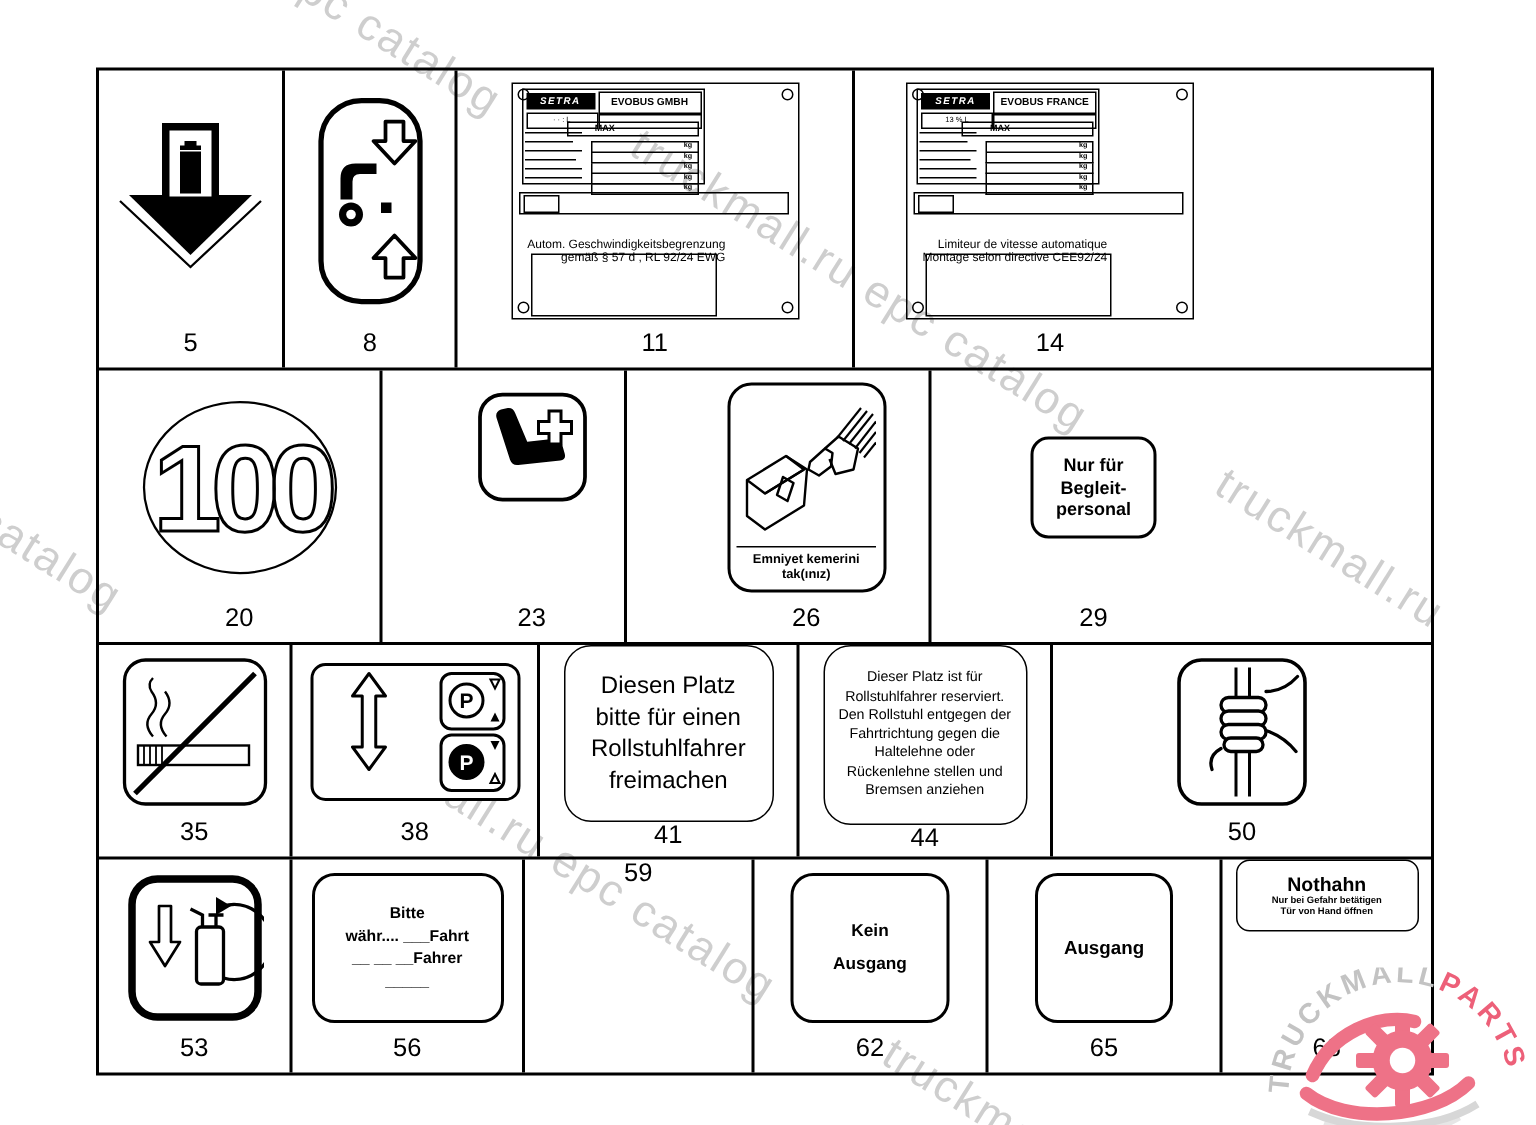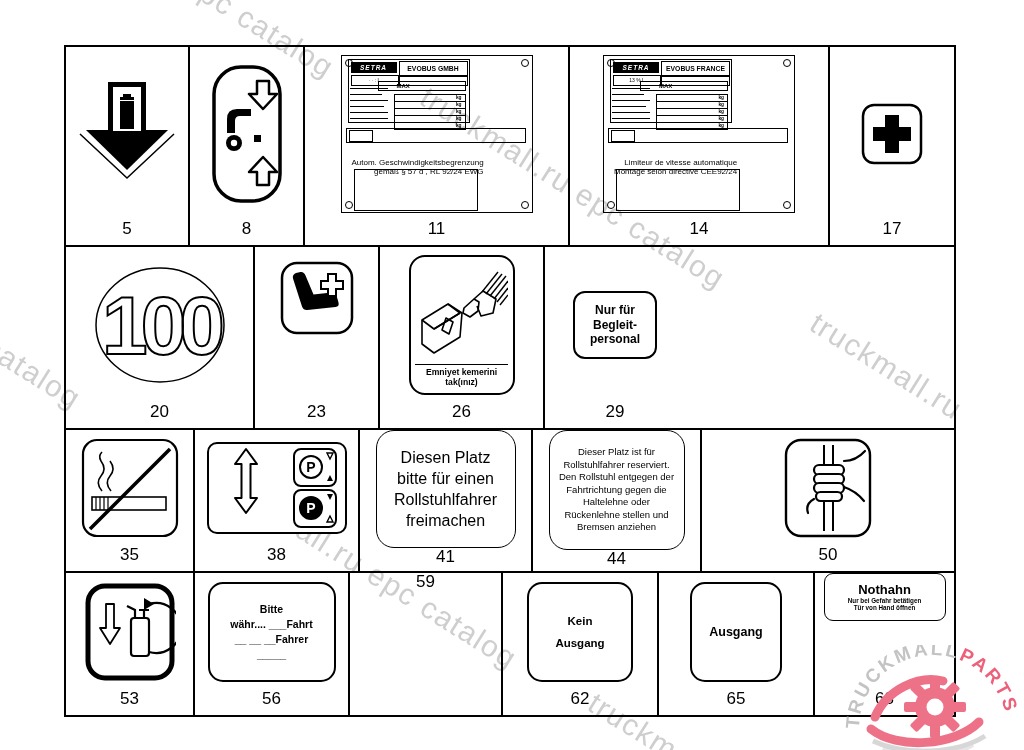--- a/index.html
+++ b/index.html
@@ -22,21 +22,21 @@
   .wm-e{left:224px;top:460px;}
   .wm-f{left:600px;top:686px;}
 
   
   .grid{
     position:absolute;left:64px;top:45px;width:892px;height:672px;
     border:2px solid #000;z-index:1;box-sizing:border-box;
   }
   .row{display:flex;box-sizing:border-box;border-bottom:2px solid #000;}
   .row:last-child{border-bottom:none;}
-  .r1{height:200px;} .r2{height:183px;} .r3{height:143px;} .r4{height:142px;}
+  .r1{height:200px;} .r2{height:183px;gap:38px;} .r3{height:143px;} .r4{height:142px;}
   .cell{
     box-sizing:border-box;border-right:2px solid #000;position:relative;
     display:flex;flex-direction:column;align-items:center;
   }
   .cell:last-child{border-right:none;}
   .art{flex:1;display:flex;align-items:center;justify-content:center;width:100%;}
   .num{font-size:17px;line-height:17px;margin:0 0 8px;}
 
   
   .sign{box-sizing:border-box;border:2px solid #000;border-radius:14px;background:transparent;
@@ -211,29 +211,20 @@
             <div class="p-cap">
               <div>Limiteur de vitesse automatique</div>
               <div>Montage selon directive CEE92/24</div>
             </div>
             <div class="p-empty"></div>
           </div>
         </div>
         <div class="num">14</div>
       </div>
 
-      <div class="cell" style="flex:1">
-        <div class="art">
-          <svg width="62" height="62" viewBox="0 0 62 62">
-            <rect x="2" y="2" width="58" height="58" rx="11" fill="#fff" stroke="#000" stroke-width="2.5"></rect>
-            <polygon points="24,12 38,12 38,24 50,24 50,38 38,38 38,50 24,50 24,38 12,38 12,24 24,24" fill="#000"></polygon>
-          </svg>
-        </div>
-        <div class="num">17</div>
-      </div>
     </div>
 
     <div class="row r2">
 
       <div class="cell" style="width:189px">
         <div class="art">
           <svg width="136" height="122" viewBox="0 0 136 122">
             <ellipse cx="68" cy="61" rx="64" ry="57" fill="none" stroke="#000" stroke-width="1.5"></ellipse>
             <text x="68" y="90" text-anchor="middle" font-family="Liberation Sans, sans-serif" font-size="82" font-weight="bold" letter-spacing="-7" fill="#fff" stroke="#000" stroke-width="2">100</text>
           </svg>

